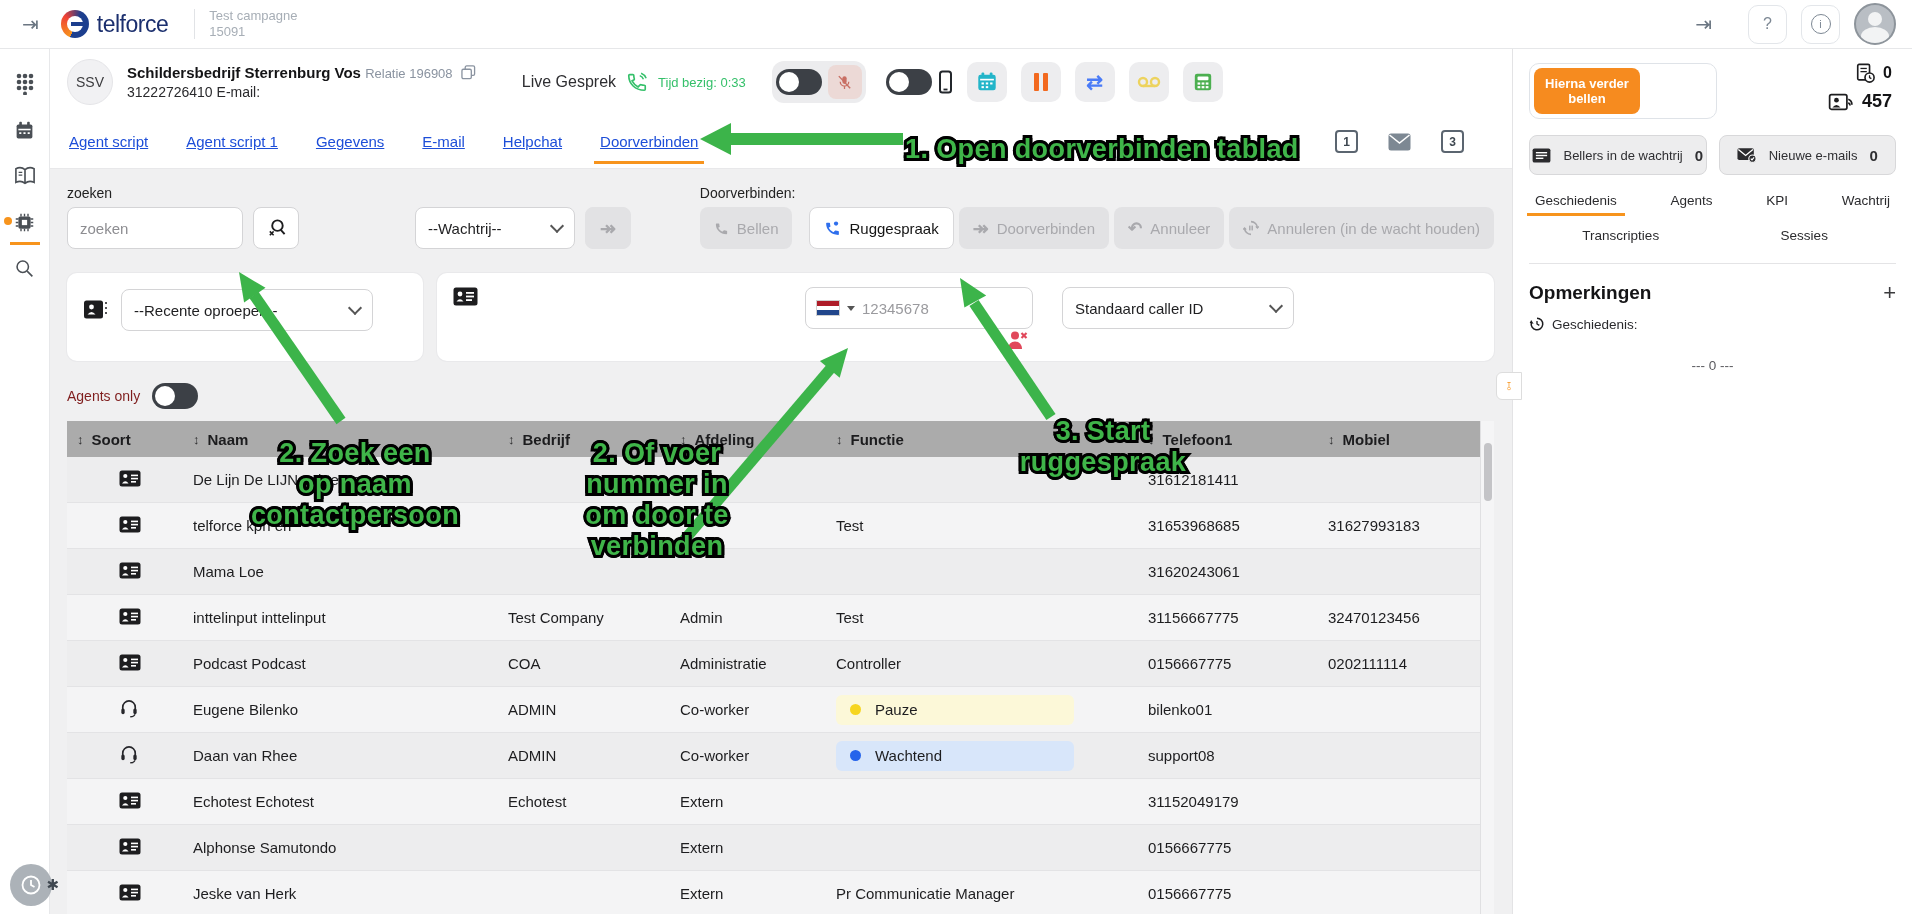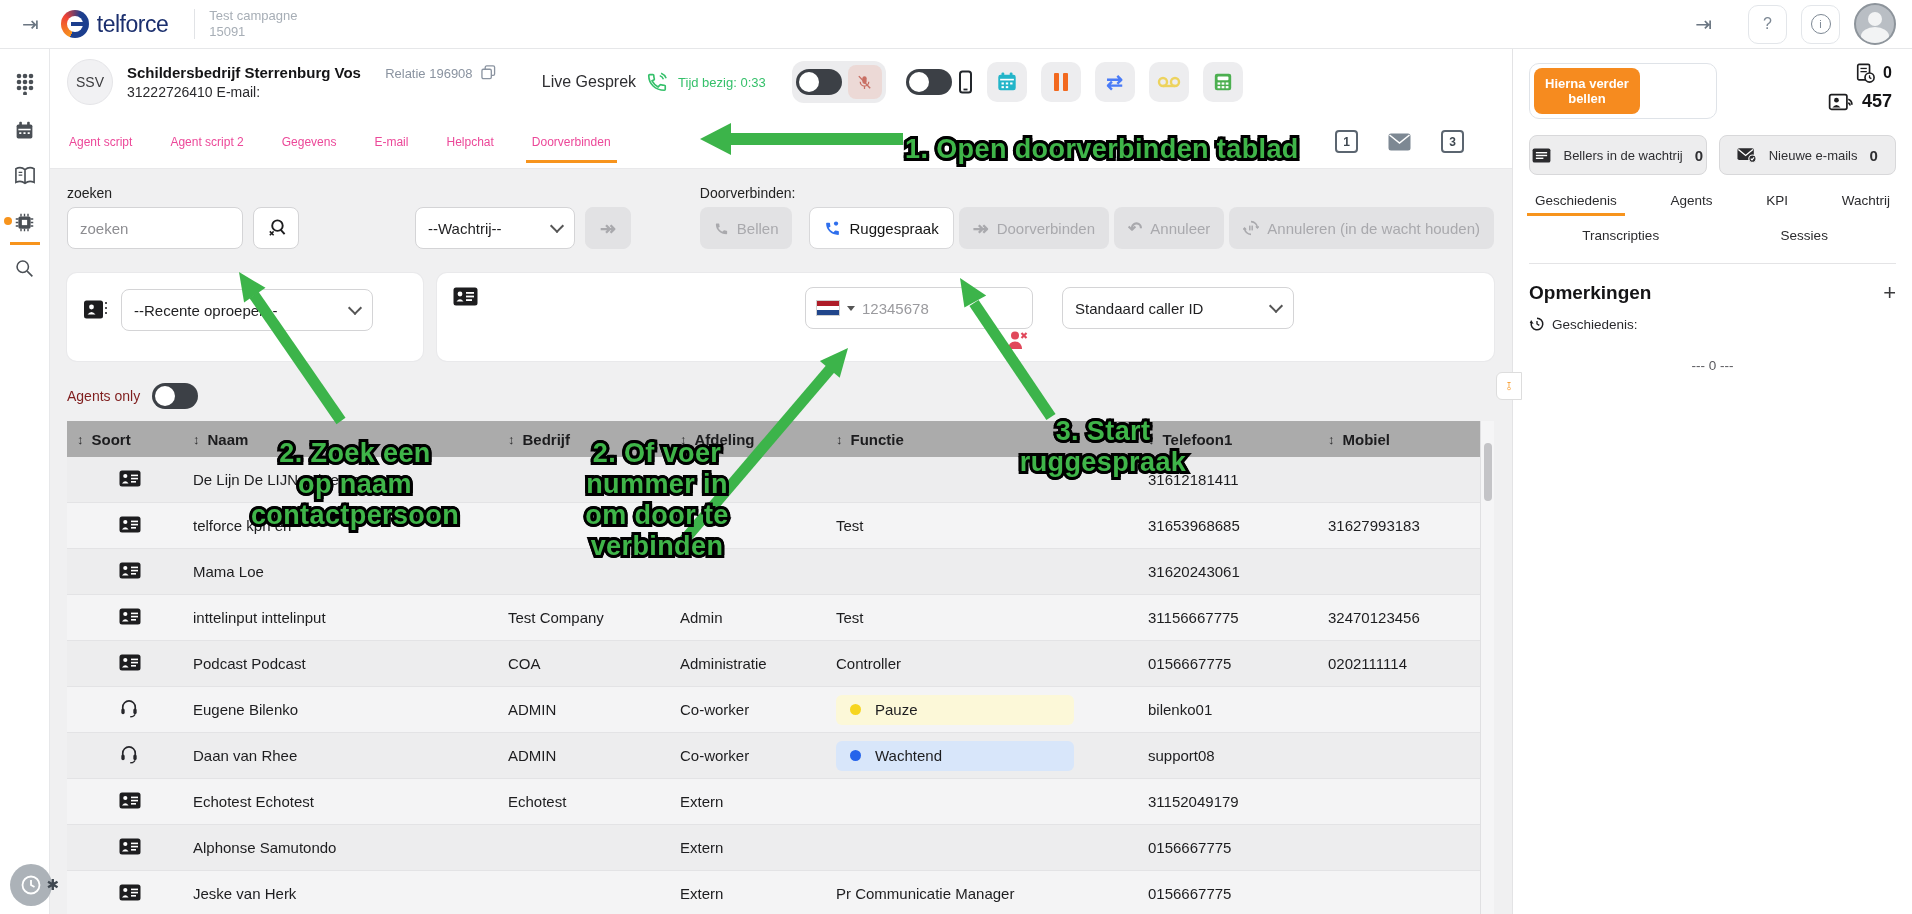--- a/index.html
+++ b/index.html
@@ -30,39 +30,39 @@
   .rail-item{width:49px;height:46px;display:flex;align-items:center;justify-content:center;color:#4a4f55;position:relative;}
   .rail-item.active::before{content:"";position:absolute;left:4px;top:18px;width:8px;height:8px;border-radius:50%;background:#f7941d;}
   .rail-item.active::after{content:"";position:absolute;left:10px;bottom:0;width:30px;height:3px;background:#f7941d;}
 
   
   .main{position:absolute;left:49px;top:49px;width:1463px;bottom:0;background:#fff;}
   .crm-header{height:66px;display:flex;align-items:center;padding:0 18px;box-sizing:border-box;}
   .ssv{width:44px;height:44px;border-radius:50%;background:#f1f1f3;border:1px solid #e5e5e8;
     display:flex;align-items:center;justify-content:center;font-size:14px;color:#3c3c3f;margin-right:14px;}
   .comp-name{font-size:15px;font-weight:bold;color:#141416;}
-  .relatie{font-size:13px;color:#8a93a0;font-weight:normal;margin-left:20px;text-align:center;}
+  .relatie{font-size:13px;color:#8a93a0;font-weight:normal;margin-left:0;text-align:center;}
   .comp-sub{font-size:14px;color:#2a2a2d;margin-top:3px;}
   .live-wrap{display:flex;align-items:center;gap:10px;margin-left:46px;}
   .live-label{font-size:16px;color:#2e2e31;}
   .busy{font-size:13px;color:#35c06a;}
   .pill{display:flex;align-items:center;gap:6px;background:#ececee;border-radius:12px;padding:4px;margin-left:26px;}
   .tgl{width:46px;height:26px;border-radius:13px;background:#3c4046;position:relative;display:inline-block;}
   .tgl::after{content:"";position:absolute;left:3px;top:3px;width:20px;height:20px;border-radius:50%;background:#fff;}
   .mic-btn{width:34px;height:34px;border-radius:8px;background:#ecd9d6;display:flex;align-items:center;justify-content:center;}
   .tg2{display:flex;align-items:center;gap:6px;margin-left:20px;}
   .hbtn{width:40px;height:40px;border-radius:10px;background:#ededef;display:flex;align-items:center;justify-content:center;margin-left:14px;}
   .pausebars{display:flex;gap:4px;}
   .pausebars i{width:5px;height:18px;background:#f2691f;border-radius:1px;display:block;}
   .swap{font-size:20px;font-weight:bold;color:#4a7bf7;}
 
   
   .tabbar{height:54px;border-bottom:1px solid #e8e8ea;display:flex;align-items:center;padding:0 18px;box-sizing:border-box;}
   .tabs{display:flex;gap:34px;}
-  .tab{font-size:12px;color:#ec4899;padding:16px 2px;position:relative;cursor:pointer;}
+  .tab{font-size:15px;color:#1d4ed8;padding:16px 2px;position:relative;cursor:pointer;text-decoration:underline;}
   .tab.active::after{content:"";position:absolute;left:-4px;right:-4px;bottom:2px;height:3px;background:#f7941d;}
   .tab-icons{margin-left:auto;display:flex;align-items:center;gap:30px;margin-right:30px;}
   .numbox{width:19px;height:19px;border:2px solid #5b6570;border-radius:4px;font-size:12px;font-weight:bold;
     color:#3e4750;display:flex;align-items:center;justify-content:center;}
 
   
   .content{position:absolute;left:0;top:120px;right:0;bottom:0;background:#f0f0f1;padding:16px 18px;box-sizing:border-box;}
   .flabel{font-size:14px;color:#222;margin-bottom:6px;}
   .row1{display:flex;align-items:flex-end;}
   .ctrl-row{display:flex;gap:10px;align-items:center;}
@@ -321,21 +321,21 @@
               <rect x="9.5" y="15.5" width="3" height="2.4"></rect>
               <rect x="14" y="15.5" width="3" height="2.4"></rect>
             </g>
           </svg>
       </div>
     </div>
 
     <div class="tabbar">
       <div class="tabs">
           <div class="tab">Agent script</div>
-          <div class="tab">Agent script 2</div>
+          <div class="tab">Agent script 1</div>
           <div class="tab">Gegevens</div>
           <div class="tab">E-mail</div>
           <div class="tab">Helpchat</div>
           <div class="tab active">Doorverbinden</div>
         </div>
       <div class="tab-icons">
         <span class="numbox">1</span>
         <svg width="23" height="18" viewBox="0 0 23 18">
             <rect x="0.5" y="0.5" width="22" height="17" rx="2.5" fill="#7d8893"></rect>
             <path d="M1.5 2 L11.5 10 L21.5 2" fill="none" stroke="#fff" stroke-width="1.6"></path>

